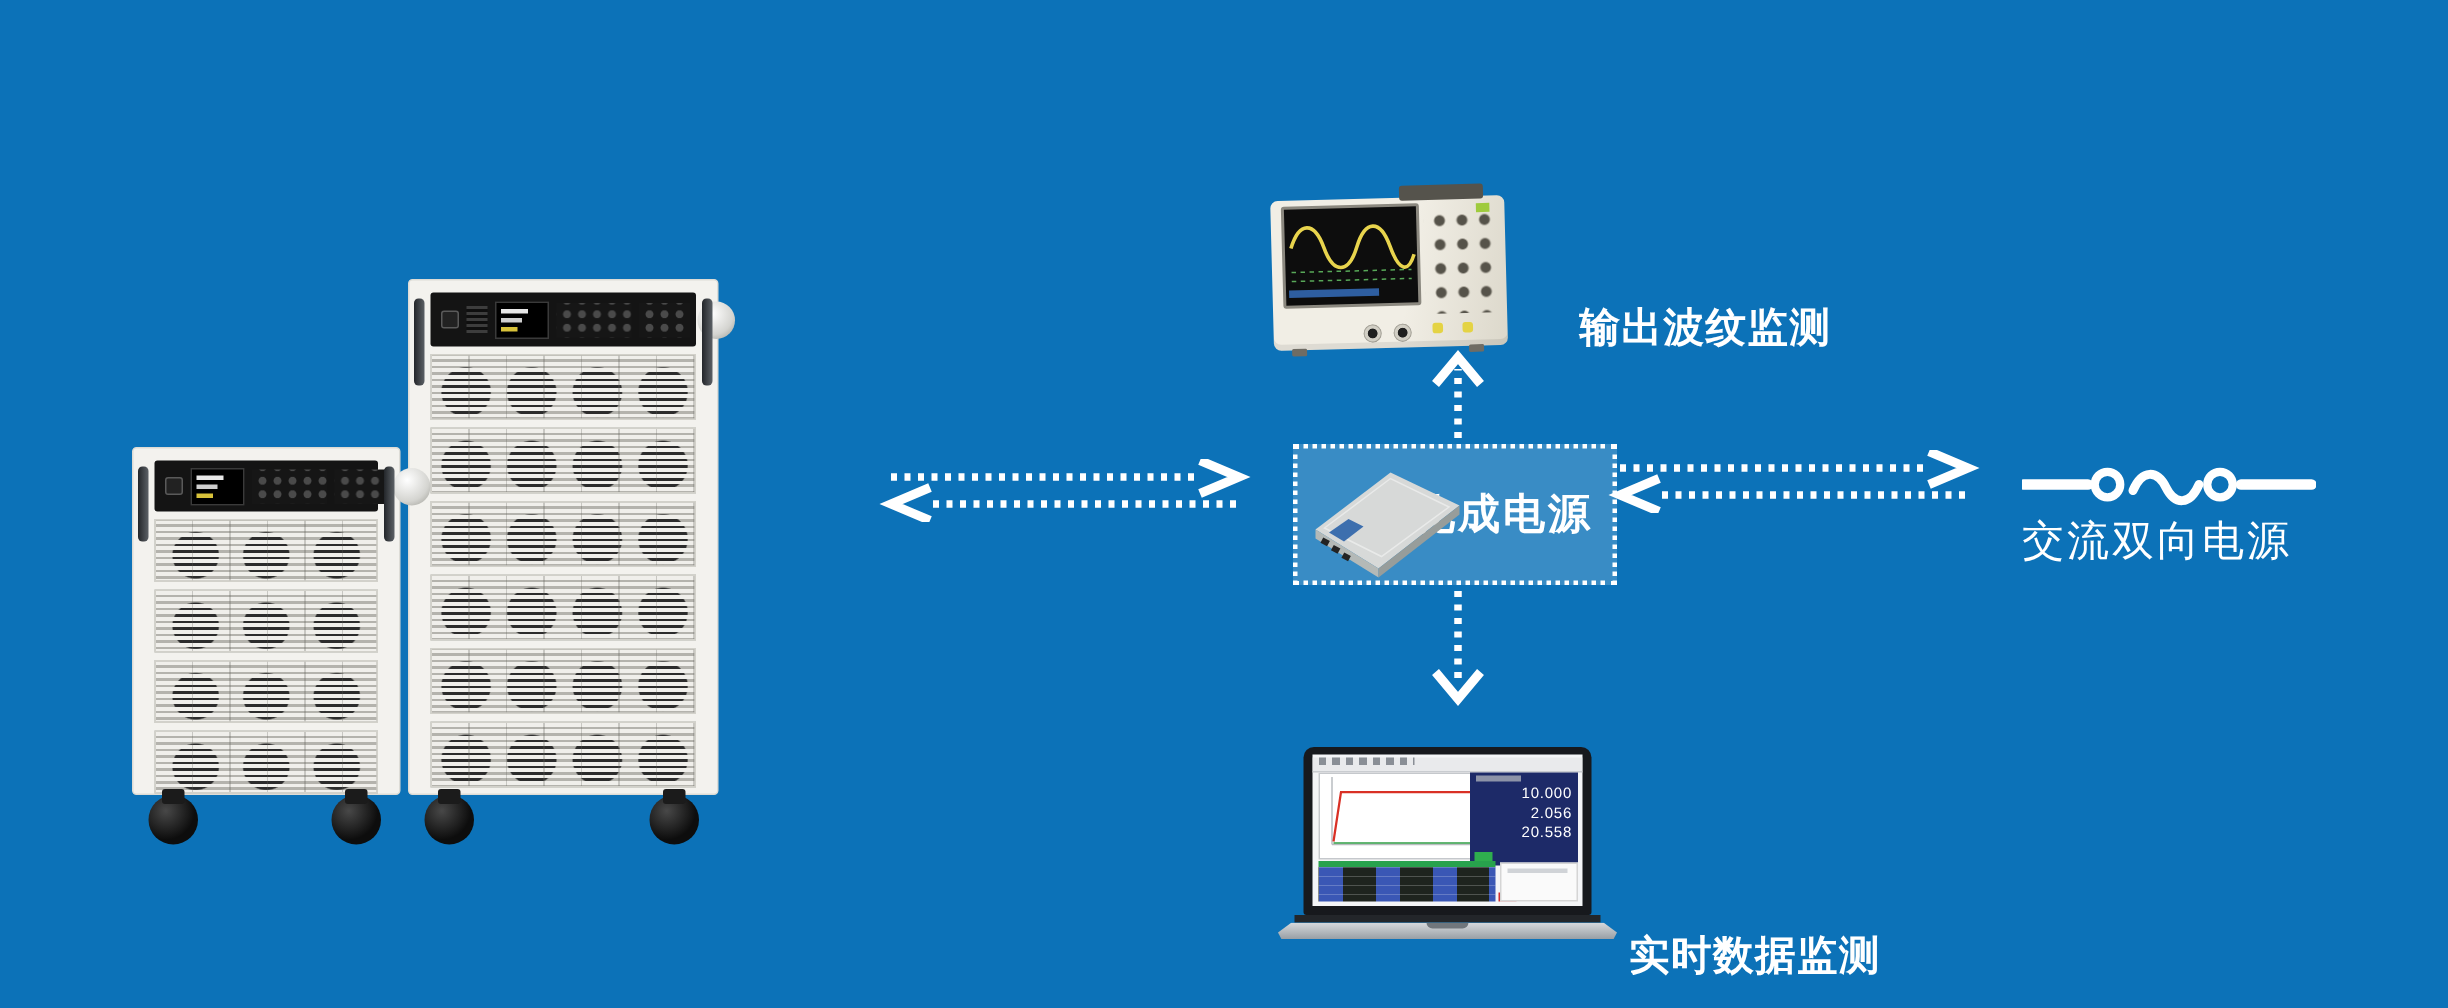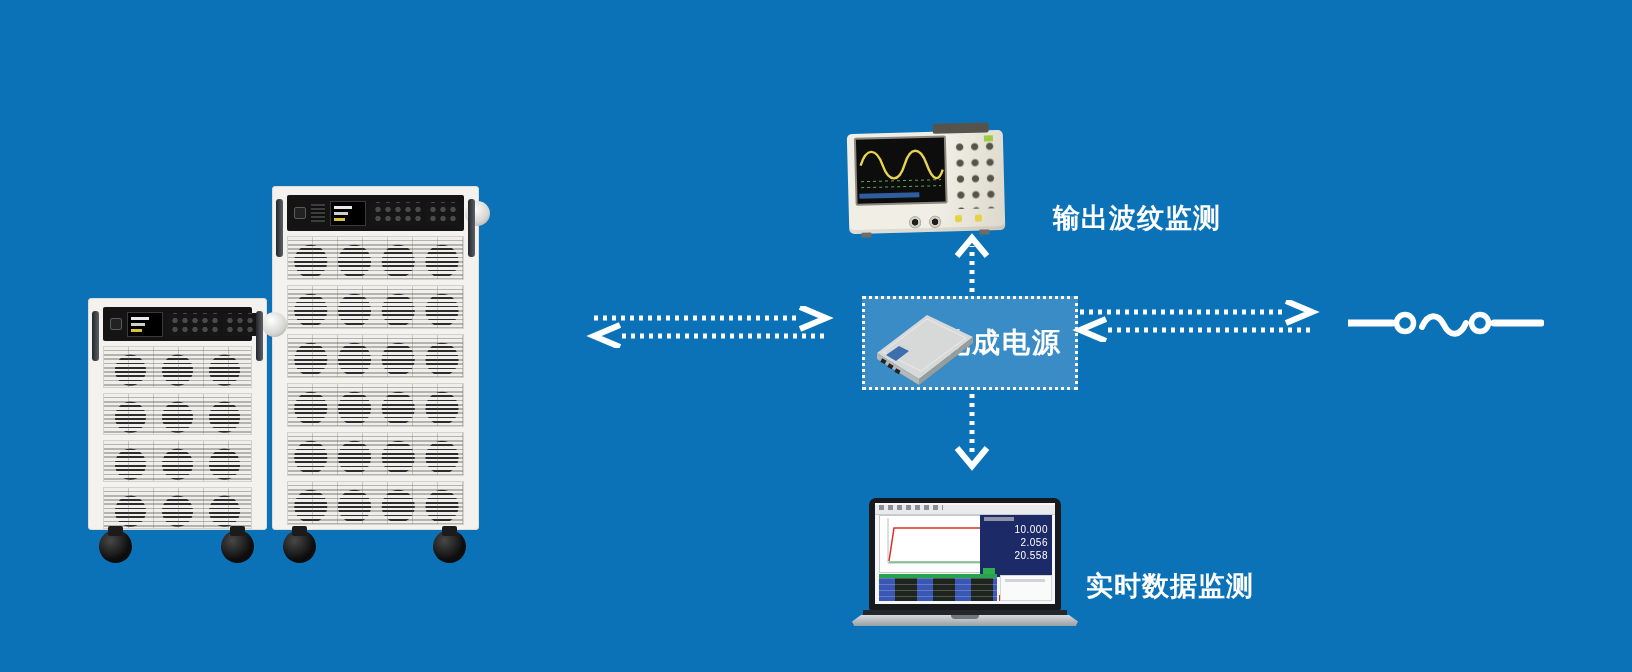--- a/index.html
+++ b/index.html
@@ -5,21 +5,21 @@
   html,body{margin:0;padding:0;background:#0c72b8;}
   .stage{position:relative;width:1632px;height:672px;background:#0c72b8;overflow:hidden;
          font-family:"Liberation Sans",sans-serif;color:#fff;}
   .abs{position:absolute;}
 
   
   .page-title{left:84px;top:84px;font-size:47px;font-weight:700;letter-spacing:3px;}
   .caption{left:88px;top:584px;font-size:31px;font-weight:400;letter-spacing:1px;}
   .side-label{font-size:27px;font-weight:700;letter-spacing:1px;}
   .scope-label{left:1053px;top:200px;}
-  .laptop-label{left:1086px;top:568px;text-align:center;}
+  .laptop-label{left:1086px;top:619px;text-align:center;}
   .ac-line{left:1348px;font-size:28px;font-weight:400;letter-spacing:2px;}
   .ac-line1{top:342px;} .ac-line2{top:380px;}
 
   
   .rack{position:absolute;background:#f3f2ee;border:1px solid #dddcd6;border-radius:3px;
         box-sizing:border-box;padding:8px 14px 6px;}
   .rack-big{left:272px;top:186px;width:207px;height:344px;z-index:1;}
   .rack-small{left:88px;top:298px;width:179px;height:232px;z-index:2;}
   .rack-panel{position:relative;background:#141414;border-radius:2px;display:flex;
               align-items:center;gap:5px;padding:0 7px;box-sizing:border-box;}
@@ -242,20 +242,21 @@
     <polyline points="34,19 8,30 34,41" fill="none" stroke="#fff" stroke-width="6"></polyline>
   </svg>
 
   <svg class="abs" style="left:1348px;top:306px;" width="196" height="34" viewBox="0 0 196 34">
     <line x1="1" y1="17" x2="44" y2="17" stroke="#fff" stroke-width="7" stroke-linecap="round"></line>
     <circle cx="57" cy="17" r="8.5" fill="none" stroke="#fff" stroke-width="5.5"></circle>
     <path d="M74,21 c6,-14 16,-14 22,-2 c6,12 16,12 22,-2" fill="none" stroke="#fff" stroke-width="6" stroke-linecap="round"></path>
     <circle cx="132" cy="17" r="8.5" fill="none" stroke="#fff" stroke-width="5.5"></circle>
     <line x1="146" y1="17" x2="193" y2="17" stroke="#fff" stroke-width="7" stroke-linecap="round"></line>
   </svg>
+  <div class="abs ac-line ac-line1">交流双向电源</div>
 
   <div class="abs laptop">
     <div class="lt-screen">
       <div class="lt-content">
         <div class="lt-toolbar"></div>
         <div class="lt-chart">
           <svg width="116" height="54" viewBox="0 0 116 54">
             <line x1="8" y1="2" x2="8" y2="47" stroke="#b9bcc0" stroke-width="1"></line>
             <line x1="8" y1="47" x2="112" y2="47" stroke="#b9bcc0" stroke-width="1"></line>
             <path d="M9,45 L14,12 L110,12" fill="none" stroke="#d93025" stroke-width="1.5"></path>

